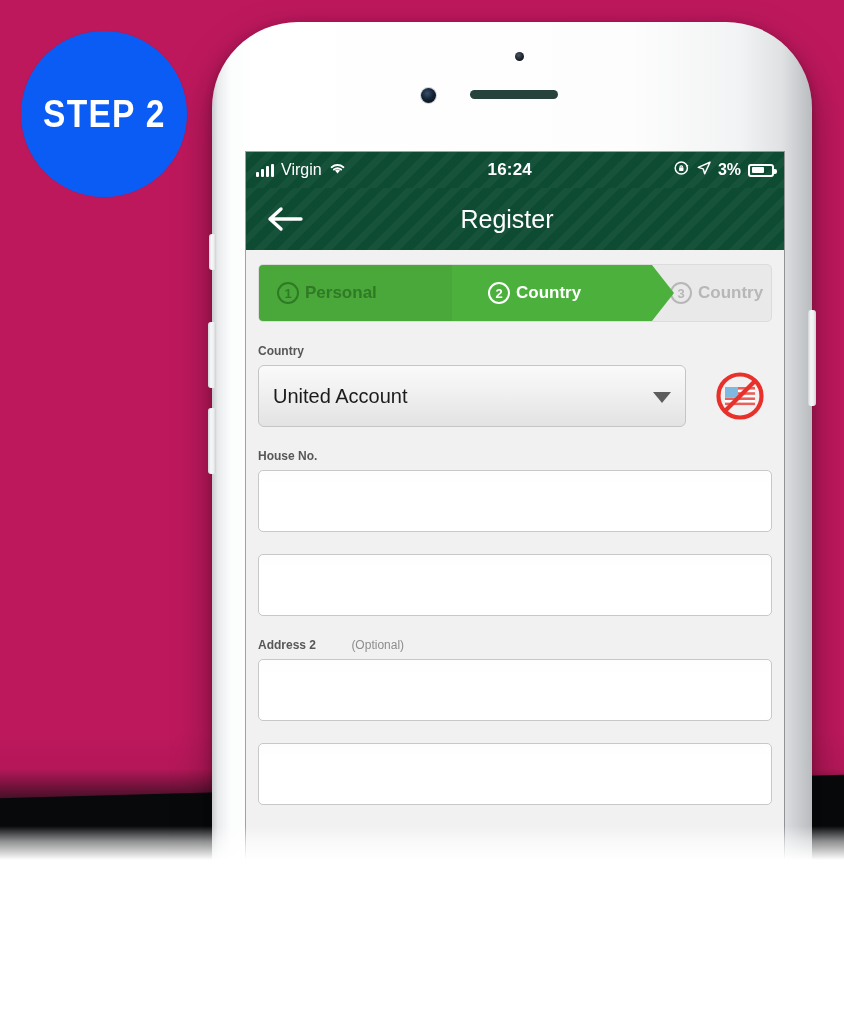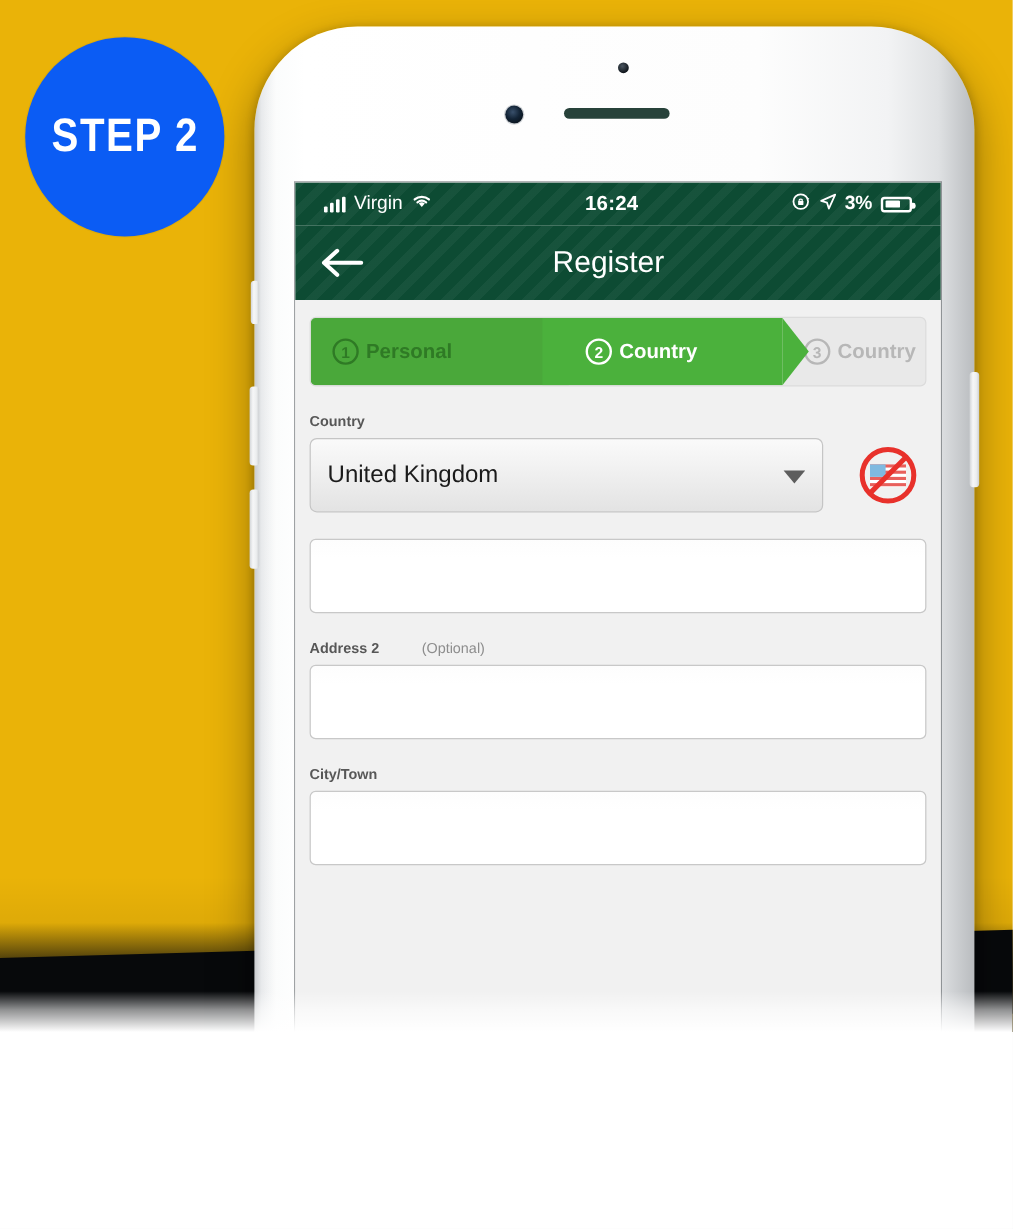--- a/index.html
+++ b/index.html
@@ -4,21 +4,21 @@
 <style>
   html, body {
     margin: 0; padding: 0;
     width: 844px; height: 1024px;
     overflow: hidden;
     font-family: "Liberation Sans", sans-serif;
   }
   #root {
     position: relative;
     width: 844px; height: 860px;
-    background: #eab308;
+    background: #be185d;
     overflow: hidden;
   }
 
   
   .floor-shadow {
     position: absolute;
     left: -40px; right: -40px;
     bottom: 0; height: 130px;
     background: linear-gradient(to bottom,
         rgba(0,0,0,0) 0%,
@@ -123,21 +123,21 @@
     box-shadow: 0 0 0 1px rgba(80,85,90,0.55);
   }
 
   
   .statusbar {
     position: relative;
     height: 36px;
     background: #0d4b33;
     color: #ffffff;
     display: flex; align-items: center;
-    padding: 0 24px;
+    padding: 0 10px;
     overflow: hidden;
   }
   .stripes {
     position: absolute; inset: 0;
     background-image: repeating-linear-gradient(
       -45deg,
       rgba(255,255,255,0.045) 0px,
       rgba(255,255,255,0.045) 7px,
       rgba(255,255,255,0) 7px,
       rgba(255,255,255,0) 16px);
@@ -417,21 +417,21 @@
             <span class="num">3</span>
             <span>Country</span>
           </div>
         </div>
 
         <div class="field">
           <div class="label">Country</div>
           <div class="country-row">
             <div class="country-select-wrap">
               <div class="select">
-                <span>United Kingdom</span>
+                <span>United Account</span>
                 <span class="caret"></span>
               </div>
             </div>
             <div class="no-usa">
               <svg width="56" height="56" viewBox="0 0 56 56">
                 <g>
                   <rect x="13" y="19" width="30" height="19" fill="#ffffff"></rect>
                   <g fill="#e8605c">
                     <rect x="13" y="19" width="30" height="2.6"></rect>
                     <rect x="13" y="24.2" width="30" height="2.6"></rect>
@@ -441,35 +441,38 @@
                   <rect x="13" y="19" width="13" height="10.4" fill="#7fb9e0"></rect>
                 </g>
                 <circle cx="28" cy="28" r="21.5" fill="none" stroke="#e8312b" stroke-width="4.2"></circle>
                 <line x1="13.5" y1="42.5" x2="42.5" y2="13.5" stroke="#e8312b" stroke-width="4.2"></line>
               </svg>
             </div>
           </div>
         </div>
 
 
+        <div class="field">
+          <div class="label">House No.</div>
+          <input class="input tall-input" style="width: 100%;" type="text" placeholder="">
+        </div>
 
         <div class="field">
           <input class="input tall-input" style="width: 100%;" type="text" placeholder="">
         </div>
 
         <div class="field">
           <div class="label">
             <span>Address 2</span>
             <span class="optional">(Optional)</span>
           </div>
           <input class="input tall-input" style="width: 100%;" type="text" placeholder="">
         </div>
 
         <div class="field">
-          <div class="label">City/Town</div>
           <input class="input tall-input" style="width: 100%;" type="text" placeholder="">
         </div>
 
       </div>
     </div>
   </div>
 
   <div class="bottom-fade"></div>
 </div>
 

